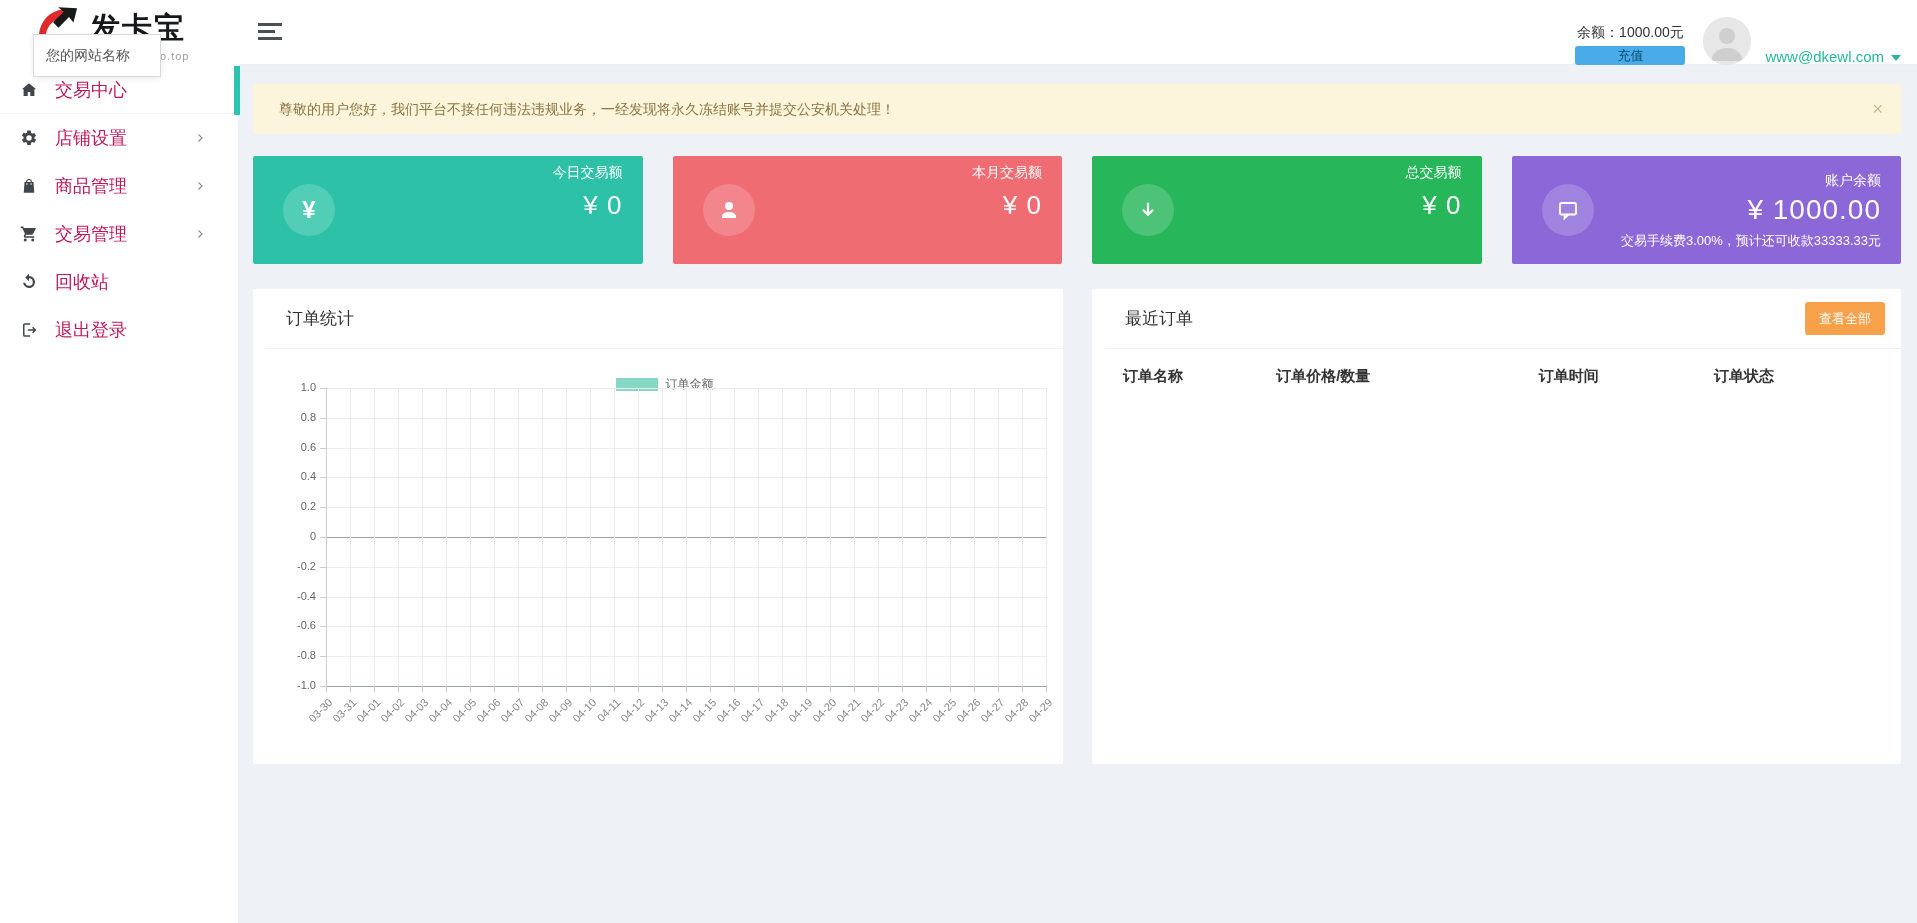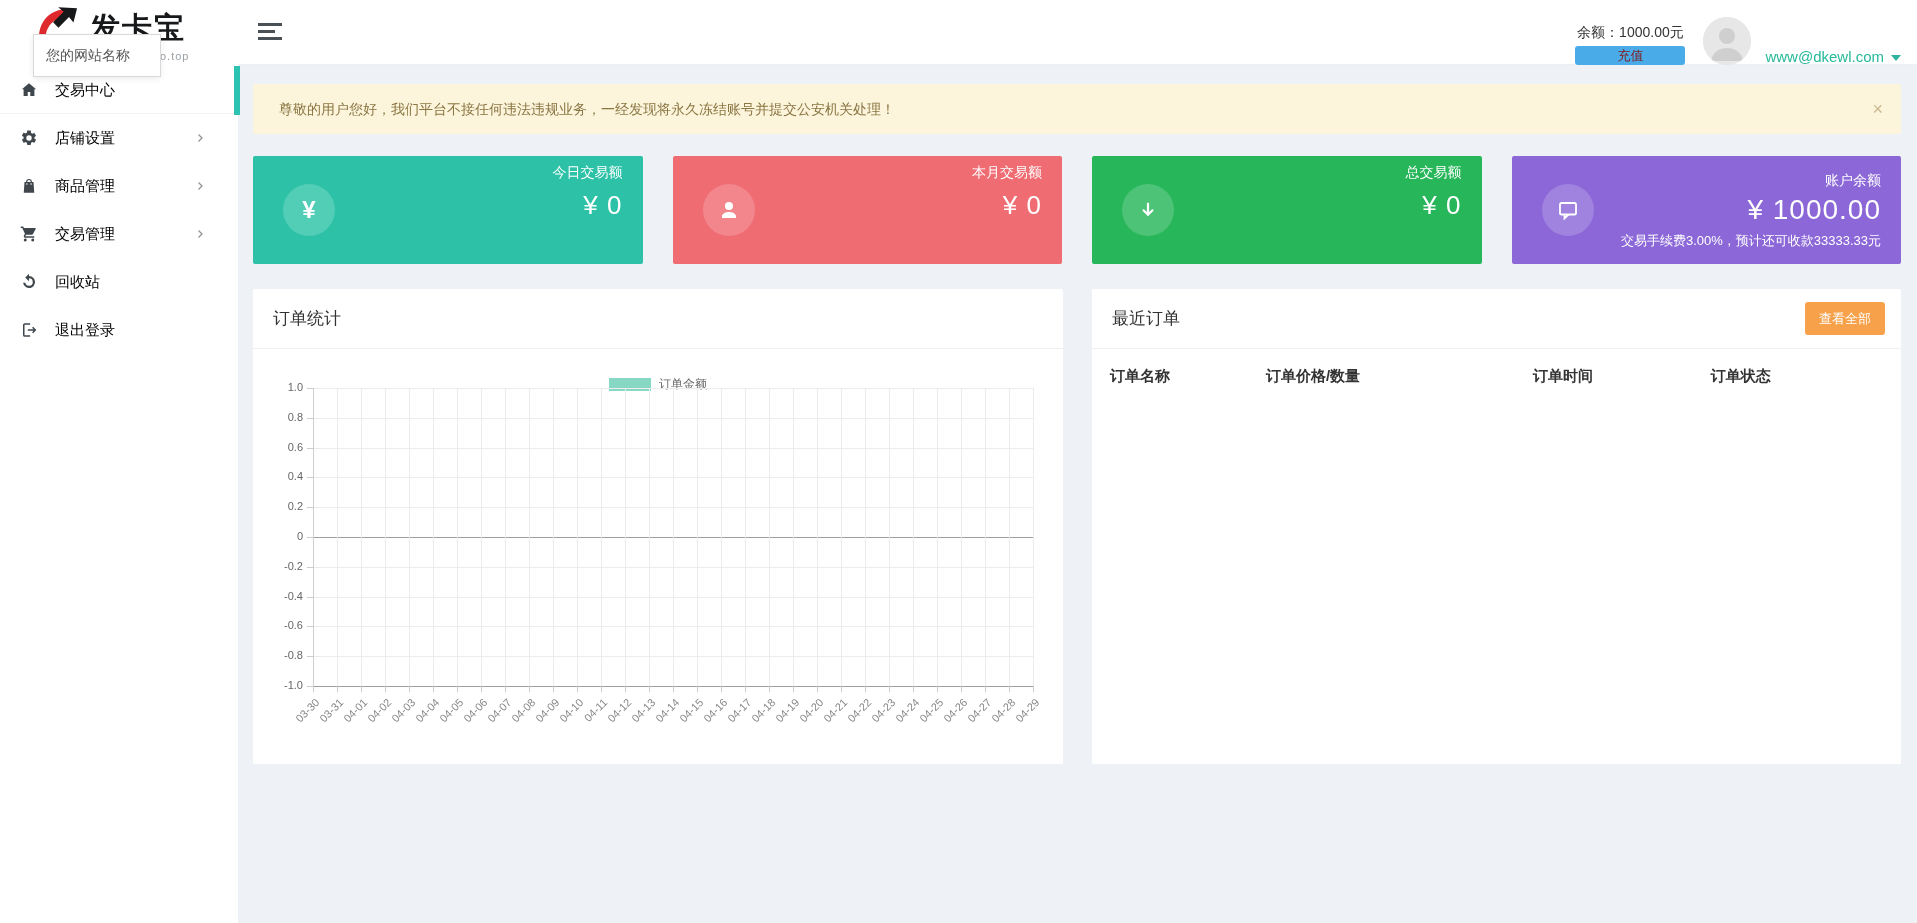--- a/index.html
+++ b/index.html
@@ -9,41 +9,41 @@
   
   .sidebar { position:absolute; left:0; top:0; width:238px; height:923px; background:#fff; z-index:5; }
   .logo-area { position:relative; height:66px; }
   .logo-mark { position:absolute; left:30px; top:5px; }
   .logo-text { position:absolute; left:90px; top:8px; font-size:30px; font-weight:bold; color:#17181a; letter-spacing:2px; }
   .logo-domain { position:absolute; left:160px; top:50px; font-size:11px; color:#9aa0a6; letter-spacing:1px; }
   .nav { position:relative; }
   .nav-item { position:relative; height:48px; line-height:48px; cursor:pointer; }
   .nav-item .nv-icon { position:absolute; left:20px; top:15px; width:18px; height:18px; color:#3f474d; }
   .nav-item .nv-icon svg { width:18px; height:18px; display:block; }
-  .nav-item .nv-label { position:absolute; left:55px; font-size:15px; color:#000000; }
+  .nav-item .nv-label { position:absolute; left:55px; font-size:18px; color:#be185d; }
   .nav-item .nv-chevron { position:absolute; right:32px; top:18px; width:12px; height:12px; color:#8b9196; }
   .nav-item .nv-chevron svg { width:12px; height:12px; display:block; }
   .nav-item.active { border-bottom:1px solid #f4f4f4; }
   .nav-item.active::after { content:""; position:absolute; right:-2px; top:0; width:6px; height:49px; background:#2cc3b2; }
 
   
   .tooltip { position:absolute; left:33px; top:34px; width:128px; z-index:60; background:#fff;
     border:1px solid #d9d9d9; box-shadow:0 2px 6px rgba(0,0,0,.08); padding:9px 12px;
     font-size:14px; color:#555; line-height:1.65; }
 
   
   .topbar { position:absolute; left:238px; top:0; width:1679px; height:65px; background:#fff;
     border-bottom:1px solid #edf0f2; z-index:4; }
   .hamburger { position:absolute; left:20px; top:23px; width:24px; height:18px; cursor:pointer; }
   .hamburger span { display:block; height:3px; background:#4a5156; margin-bottom:4px; width:24px; }
   .hamburger span:nth-child(2){ width:17px; }
   .tb-right { position:absolute; right:16px; top:0; height:65px; display:flex; align-items:flex-end; }
   .balance-block { text-align:center; margin-right:18px; }
   .balance-text { font-size:14px; color:#333; margin-bottom:4px; white-space:nowrap; }
-  .recharge-btn { display:block; width:110px; height:19px; line-height:19px; background:#49ace9; color:#7f1d1d;
+  .recharge-btn { display:block; width:110px; height:19px; line-height:19px; background:#49ace9; color:#0c4a6e;
     font-size:13px; text-align:center; border:none; border-radius:3px; cursor:pointer; }
   .avatar { width:48px; height:48px; border-radius:50%; background:#e7e7e7; overflow:hidden; margin-right:14px; flex:none; }
   .avatar svg { width:48px; height:48px; display:block; }
   .user-email { font-size:15px; color:#26b99a; cursor:pointer; white-space:nowrap; }
   .caret-down { display:inline-block; width:0; height:0; border-left:5px solid transparent;
     border-right:5px solid transparent; border-top:6px solid #2fb3a0; margin-left:7px; vertical-align:middle; }
 
   
   .main { position:absolute; left:238px; top:65px; width:1679px; height:858px; padding:19px 16px 0 15px; }
 
@@ -59,21 +59,21 @@
   .sc-yen { font-size:24px; font-weight:bold; color:#fff; }
   .sc-body { position:absolute; right:20px; top:0; height:108px; display:flex; flex-direction:column;
     align-items:flex-end; padding-top:8px; }
   .sc-label { font-size:14px; }
   .sc-value { font-size:26px; margin-top:8px; letter-spacing:1px; }
   .stat-card.has-sub .sc-body { padding-top:16px; }
   .stat-card.has-sub .sc-value { font-size:28px; margin-top:4px; }
   .sc-sub { font-size:13px; margin-top:6px; }
 
   .panels { display:flex; gap:29px; margin-top:25px; height:475px; }
-  .panel { background:#fff; border-radius:2px; position:relative; }
+  .panel { background:#fff; border-radius:2px; position:relative;padding-left:13px; }
   .panel-hd { height:60px; line-height:60px; padding:0 20px; font-size:17px; color:#333;
     border-bottom:1px solid #f0f0f0; }
   .chart-panel { width:810px; flex:none; }
   .orders-panel { flex:1; }
 
   
   .chart-body { position:relative; height:414px; }
   .legend { position:absolute; left:0; right:0; top:12px; display:flex; align-items:center; justify-content:center; cursor:pointer;margin-top:15px; }
   .legend-swatch { width:42px; height:13px; background:#87d7c5; }
   .legend-label { font-size:12px; color:#666; margin-left:8px; }

